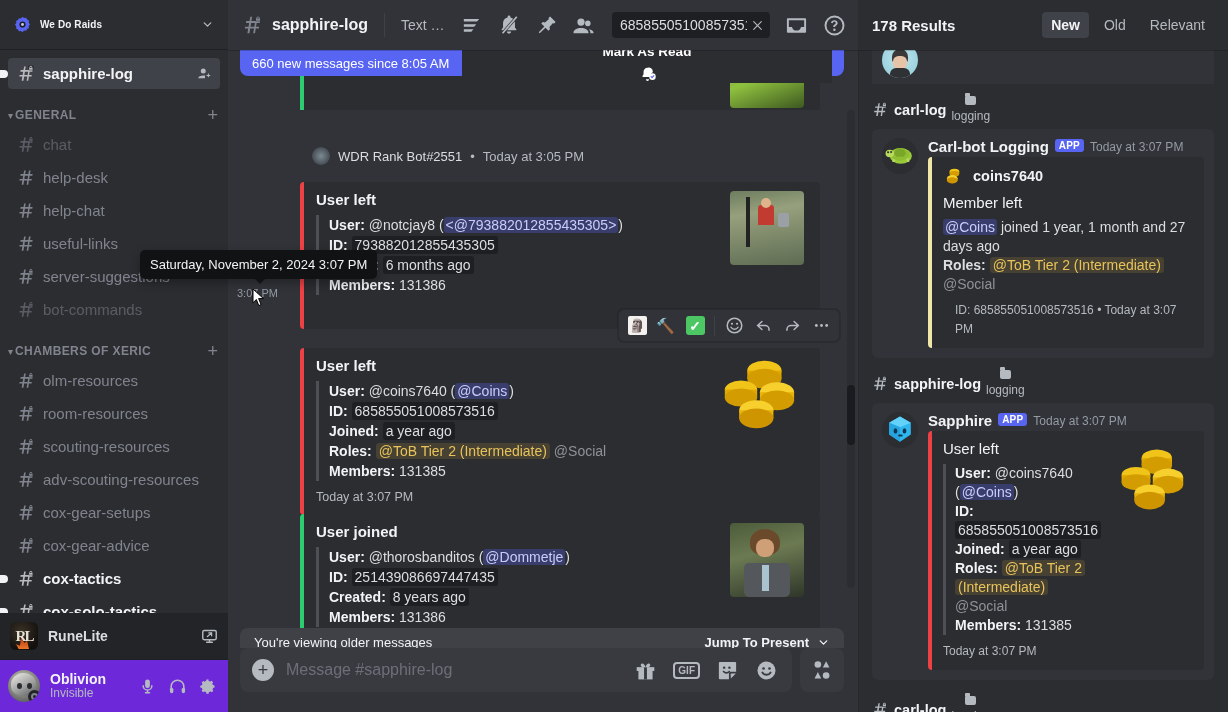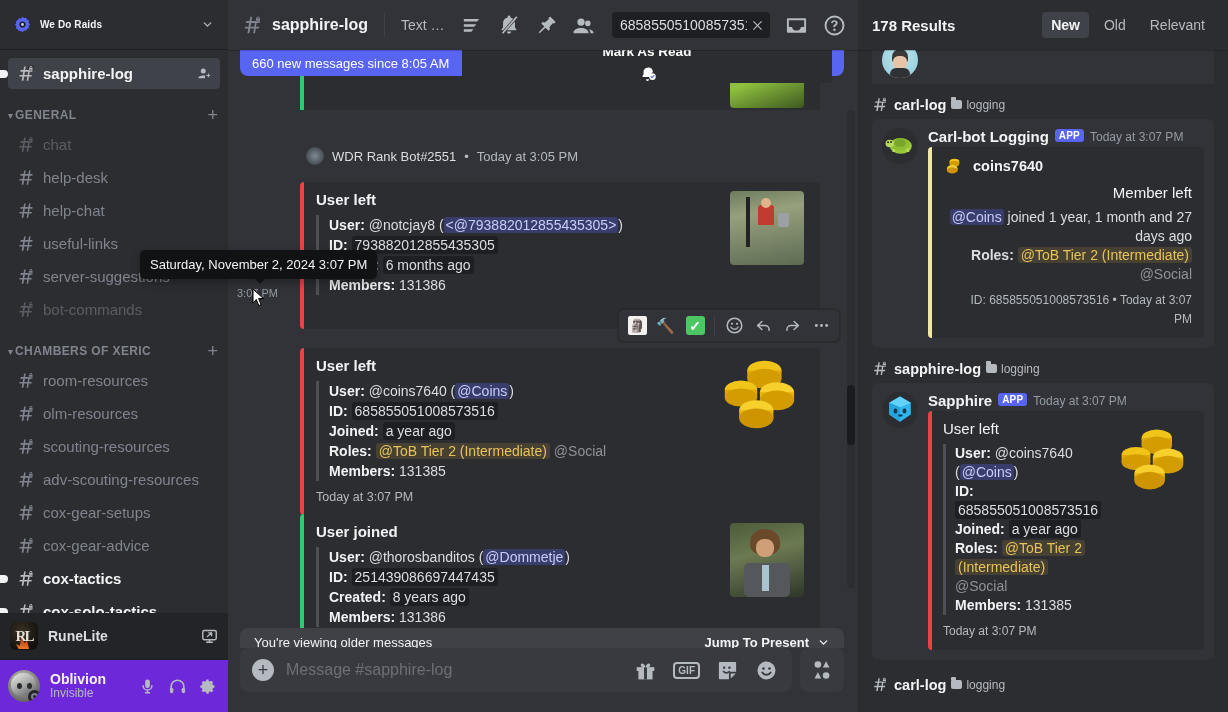--- a/index.html
+++ b/index.html
@@ -173,21 +173,21 @@
     height:50px; flex:0 0 50px; display:flex; align-items:center; padding:0 14px; gap:6px;
     background:#2b2d31; box-shadow:0 1px 0 rgba(0,0,0,.2); position:relative; z-index:5;
   }
   .res-count { font-size:15px; font-weight:bold; color:#f2f3f5; flex:1; }
   .res-tab { font-size:14px; color:#b5bac1; padding:5px 9px; border-radius:4px; cursor:pointer; }
   .res-tab.active { background:#404249; color:#f2f3f5; font-weight:bold; }
 
   .res-list { flex:1; overflow:hidden; position:relative; padding:0 14px; }
   .res-chan { display:flex; align-items:center; gap:5px; font-size:14.5px; font-weight:bold; color:#f2f3f5; margin:12px 0 6px 0; }
   .res-chan .hash { color:#b5bac1; display:flex; }
-  .res-chan .cat { font-size:12px; color:#b5bac1; font-weight:normal; display:flex; align-items:center; gap:4px; }
+  .res-chan .cat { font-size:12px; color:#b5bac1; font-weight:normal; display:flex; align-items:center; gap:4px;flex-direction:column; }
   .folder-ico { width:11px; height:9px; background:#b5bac1; border-radius:1px 2px 2px 2px; position:relative; display:inline-block; }
   .folder-ico:before { content:""; position:absolute; left:0; top:-3px; width:5px; height:3px; background:#b5bac1; border-radius:1px 1px 0 0; }
 
   .res-card { background:#313338; border-radius:6px; padding:9px 10px 10px 10px; }
   .res-msg { display:flex; gap:10px; }
   .res-avatar { width:36px; height:36px; border-radius:50%; flex:0 0 36px; overflow:hidden; }
   .res-content { flex:1; min-width:0; }
   .res-name-line { display:flex; align-items:center; gap:6px; margin-bottom:2px; flex-wrap:wrap; }
   .res-author { font-size:15px; font-weight:bold; color:#f2f3f5; }
   .badge-app { background:#5865f2; color:#fff; font-size:10px; font-weight:bold; padding:1px 4px; border-radius:3px; letter-spacing:.2px; position:relative; top:-1px; }
@@ -317,31 +317,31 @@
             <span class="cat-plus">+</span>
           </div>
           <div class="chan-row">
             <span class="chan-hash">
               <svg width="19" height="19" viewBox="0 0 24 24">
                 <path fill="currentColor" d="M5.9 21l.9-5.2H3l.3-2h3.8l.7-4.1H4.3l.3-2h3.6L9.1 3h2l-.9 4.7h4.1L15.2 3h2l-.9 4.7h3.4l-.3 2h-3.4l-.7 4.1h3.4l-.3 2h-3.4L14.2 21h-2l.9-5.2H9l-.9 5.2zM9.3 13.8h4.1l.7-4.1H10z"></path>
                 <rect x="14" y="2" width="7" height="6" rx="1.4" fill="#2b2d31"></rect>
                 <path fill="currentColor" d="M17.5 2.6c-1 0-1.8.8-1.8 1.8v.5h-.4v2.4h4.4V4.9h-.4v-.5c0-1-.8-1.8-1.8-1.8m0 .9c.5 0 .9.4.9.9v.5h-1.8v-.5c0-.5.4-.9.9-.9"></path>
               </svg>
             </span>
+            <span class="chan-label">olm-resources</span>
+          </div>
+          <div class="chan-row">
+            <span class="chan-hash">
+              <svg width="19" height="19" viewBox="0 0 24 24">
+                <path fill="currentColor" d="M5.9 21l.9-5.2H3l.3-2h3.8l.7-4.1H4.3l.3-2h3.6L9.1 3h2l-.9 4.7h4.1L15.2 3h2l-.9 4.7h3.4l-.3 2h-3.4l-.7 4.1h3.4l-.3 2h-3.4L14.2 21h-2l.9-5.2H9l-.9 5.2zM9.3 13.8h4.1l.7-4.1H10z"></path>
+                <rect x="14" y="2" width="7" height="6" rx="1.4" fill="#2b2d31"></rect>
+                <path fill="currentColor" d="M17.5 2.6c-1 0-1.8.8-1.8 1.8v.5h-.4v2.4h4.4V4.9h-.4v-.5c0-1-.8-1.8-1.8-1.8m0 .9c.5 0 .9.4.9.9v.5h-1.8v-.5c0-.5.4-.9.9-.9"></path>
+              </svg>
+            </span>
             <span class="chan-label">room-resources</span>
-          </div>
-          <div class="chan-row">
-            <span class="chan-hash">
-              <svg width="19" height="19" viewBox="0 0 24 24">
-                <path fill="currentColor" d="M5.9 21l.9-5.2H3l.3-2h3.8l.7-4.1H4.3l.3-2h3.6L9.1 3h2l-.9 4.7h4.1L15.2 3h2l-.9 4.7h3.4l-.3 2h-3.4l-.7 4.1h3.4l-.3 2h-3.4L14.2 21h-2l.9-5.2H9l-.9 5.2zM9.3 13.8h4.1l.7-4.1H10z"></path>
-                <rect x="14" y="2" width="7" height="6" rx="1.4" fill="#2b2d31"></rect>
-                <path fill="currentColor" d="M17.5 2.6c-1 0-1.8.8-1.8 1.8v.5h-.4v2.4h4.4V4.9h-.4v-.5c0-1-.8-1.8-1.8-1.8m0 .9c.5 0 .9.4.9.9v.5h-1.8v-.5c0-.5.4-.9.9-.9"></path>
-              </svg>
-            </span>
-            <span class="chan-label">olm-resources</span>
           </div>
           <div class="chan-row">
             <span class="chan-hash">
               <svg width="19" height="19" viewBox="0 0 24 24">
                 <path fill="currentColor" d="M5.9 21l.9-5.2H3l.3-2h3.8l.7-4.1H4.3l.3-2h3.6L9.1 3h2l-.9 4.7h4.1L15.2 3h2l-.9 4.7h3.4l-.3 2h-3.4l-.7 4.1h3.4l-.3 2h-3.4L14.2 21h-2l.9-5.2H9l-.9 5.2zM9.3 13.8h4.1l.7-4.1H10z"></path>
                 <rect x="14" y="2" width="7" height="6" rx="1.4" fill="#2b2d31"></rect>
                 <path fill="currentColor" d="M17.5 2.6c-1 0-1.8.8-1.8 1.8v.5h-.4v2.4h4.4V4.9h-.4v-.5c0-1-.8-1.8-1.8-1.8m0 .9c.5 0 .9.4.9.9v.5h-1.8v-.5c0-.5.4-.9.9-.9"></path>
               </svg>
             </span>
             <span class="chan-label">scouting-resources</span>
@@ -532,21 +532,21 @@
             <div class="embed-main">
               <div class="embed-fields" style="border-left-color:#4e5058;">
                 <div><b>User:</b> @andrews (<span class="mention">@ProbzDrunk</span>)</div>
                 <div><b>Created:</b> <span class="codechip">6 years ago</span></div>
               </div>
             </div>
             <div class="embed-thumb" style="background:linear-gradient(160deg,#6f8a3e,#8fc13f 55%,#3d5820);"></div>
           </div>
         </div>
 
-        <div class="msg-compact" style="position:absolute; left:66px; top:95px;">
+        <div class="msg-compact" style="position:absolute; left:72px; top:95px;">
           <span class="mc-avatar" style="background:radial-gradient(circle,#7d8a92,#2f3439);"></span>
           <span style="color:#dbdee1;">WDR Rank Bot#2551</span>
           <span>•</span>
           <span>Today at 3:05 PM</span>
         </div>
 
         <div class="msg" style="position:absolute; left:0; top:130px; right:16px;">
           <div class="msg-gutter"></div>
           <div class="msg-body">
             <div class="embed">
@@ -808,21 +808,21 @@
               <circle cx="6" cy="15.5" r="1.2" fill="#2b2d31"></circle>
               <circle cx="9.5" cy="15.2" r="1.2" fill="#2b2d31"></circle>
             </svg>
           </span>
           <span class="res-content">
             <span class="res-name-line">
               <span class="res-author">Carl-bot Logging</span>
               <span class="badge-app">APP</span>
               <span class="res-time">Today at 3:07 PM</span>
             </span>
-            <span class="res-embed" style="display:block;text-align:right;">
+            <span class="res-embed" style="display:block;">
               <span class="author-line">
                 <span class="author-ico">
                   <svg width="22" height="22" viewBox="0 0 100 100">
                       <ellipse cx="52" cy="30" rx="22" ry="13" fill="#f0c419"></ellipse>
                       <rect x="30" y="30" width="44" height="10" fill="#e0a800"></rect>
                       <ellipse cx="52" cy="40" rx="22" ry="13" fill="#d39c00"></ellipse>
                       <ellipse cx="42" cy="60" rx="24" ry="14" fill="#f7d02e"></ellipse>
                       <rect x="18" y="60" width="48" height="10" fill="#e8b406"></rect>
                       <ellipse cx="42" cy="70" rx="24" ry="14" fill="#cf9500"></ellipse>
                     </svg>

